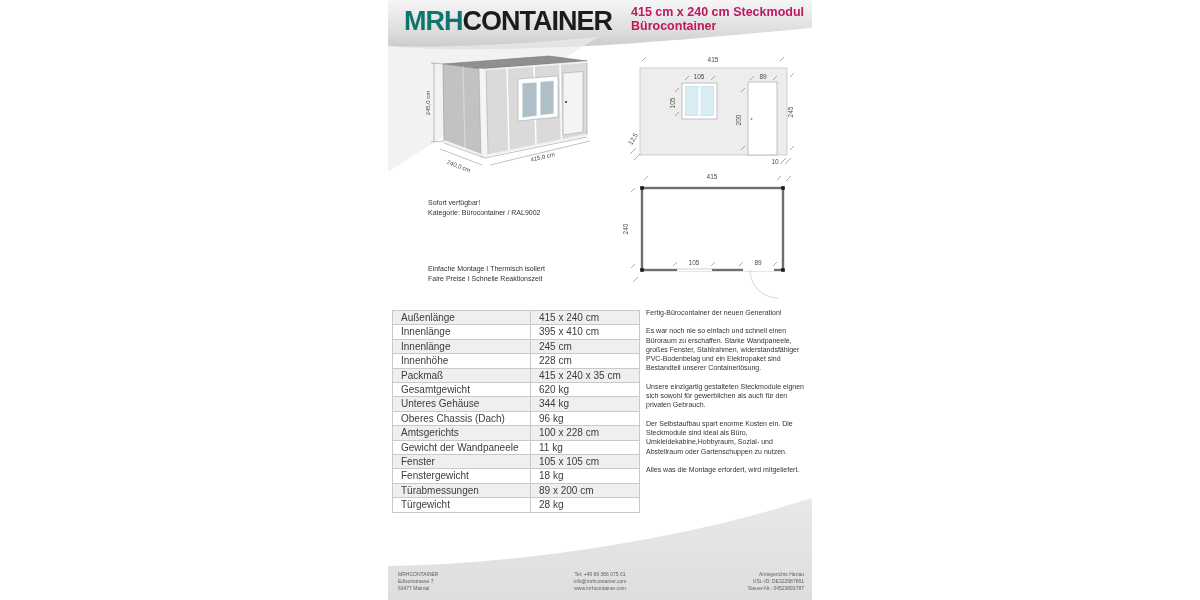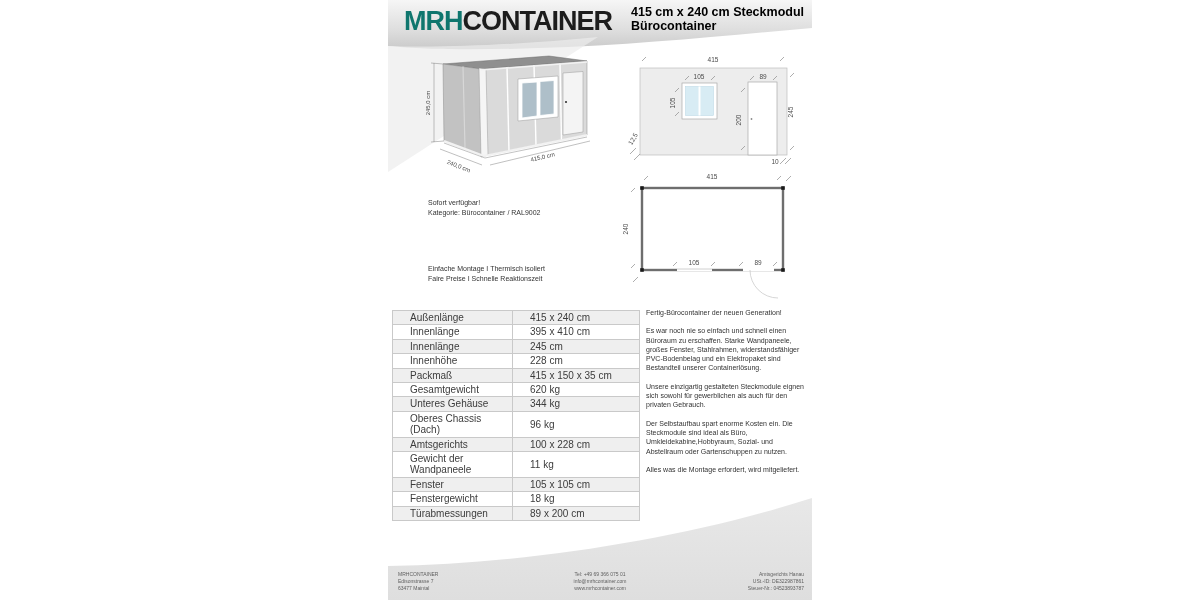--- a/index.html
+++ b/index.html
@@ -5,38 +5,38 @@
   html,body{margin:0;padding:0;background:#ffffff;}
   .page{position:relative;width:1200px;height:600px;background:#ffffff;overflow:hidden;
         font-family:"Liberation Sans", sans-serif;}
   .sheet{position:absolute;left:388px;top:0;width:424px;height:600px;background:#ffffff;}
 
   
   .header-swoosh{position:absolute;left:0;top:0;pointer-events:none;}
   .logo{position:absolute;left:16px;top:6px;font-size:27px;font-weight:800;letter-spacing:-1px;white-space:nowrap;}
   .logo .p1{color:#0f766e;}
   .logo .p2{color:#1c1c1c;}
-  .doc-title{position:absolute;left:243px;top:6px;font-size:12.5px;font-weight:bold;color:#000000;line-height:13.5px;}
+  .doc-title{position:absolute;left:243px;top:6px;font-size:12.5px;font-weight:bold;color:#be185d;line-height:13.5px;}
 
   
   .availability{position:absolute;left:40px;top:198px;font-size:7px;color:#333;line-height:9.5px;}
   .usps{position:absolute;left:40px;top:264px;font-size:7px;color:#333;line-height:9.5px;}
 
   
   .iso-svg{position:absolute;left:22px;top:45px;}
   .elev-svg{position:absolute;left:240px;top:50px;}
   .plan-svg{position:absolute;left:227px;top:165px;}
   .dim{font-size:6.5px;fill:#4a4a4a;}
   .dim-sm{font-size:6px;fill:#4a4a4a;}
   .tick{stroke:#8a8a8a;stroke-width:0.7;}
 
   
   .spec{position:absolute;left:4px;top:310px;width:248px;border-collapse:collapse;
         font-size:10px;color:#3c3c3c;}
-  .spec td{border:1px solid #c9c9c9;padding:1px 17px;line-height:11.4px;height:11.4px;}
+  .spec td{border:1px solid #c9c9c9;padding:1px 8px;line-height:11.4px;height:11.4px;}
   .spec tr:nth-child(odd){background:#efefef;}
   .spec tr:nth-child(even){background:#ffffff;}
   .spec td.val{width:92px;margin-left:45px;}
 
   
   .description{position:absolute;left:258px;top:308px;width:162px;font-size:7px;
                color:#333;line-height:9.3px;}
   .description p{margin:0 0 9px 0;}
 
   
@@ -203,21 +203,21 @@
         <tr>
             <td>Innenlänge</td>
             <td class="val">245 cm</td>
           </tr>
         <tr>
             <td>Innenhöhe</td>
             <td class="val">228 cm</td>
           </tr>
         <tr>
             <td>Packmaß</td>
-            <td class="val">415 x 150 x 35 cm</td>
+            <td class="val">415 x 240 x 35 cm</td>
           </tr>
         <tr>
             <td>Gesamtgewicht</td>
             <td class="val">620 kg</td>
           </tr>
         <tr>
             <td>Unteres Gehäuse</td>
             <td class="val">344 kg</td>
           </tr>
         <tr>
@@ -236,20 +236,24 @@
             <td>Fenster</td>
             <td class="val">105 x 105 cm</td>
           </tr>
         <tr>
             <td>Fenstergewicht</td>
             <td class="val">18 kg</td>
           </tr>
         <tr>
             <td>Türabmessungen</td>
             <td class="val">89 x 200 cm</td>
+          </tr>
+        <tr>
+            <td>Türgewicht</td>
+            <td class="val">28 kg</td>
           </tr>
       </tbody>
     </table>
 
     <div class="description">
       <p>Fertig-Bürocontainer der neuen Generation!</p>
       <p>Es war noch nie so einfach und schnell einen Büroraum zu erschaffen. Starke Wandpaneele, großes Fenster, Stahlrahmen, widerstandsfähiger PVC-Bodenbelag und ein Elektropaket sind Bestandteil unserer Containerlösung.</p>
       <p>Unsere einzigartig gestalteten Steckmodule eignen sich sowohl für gewerblichen als auch für den privaten Gebrauch.</p>
       <p>Der Selbstaufbau spart enorme Kosten ein. Die Steckmodule sind ideal als Büro, Umkleidekabine,Hobbyraum, Sozial- und Abstellraum oder Gartenschuppen zu nutzen.</p>
       <p>Alles was die Montage erfordert, wird mitgeliefert.</p>

